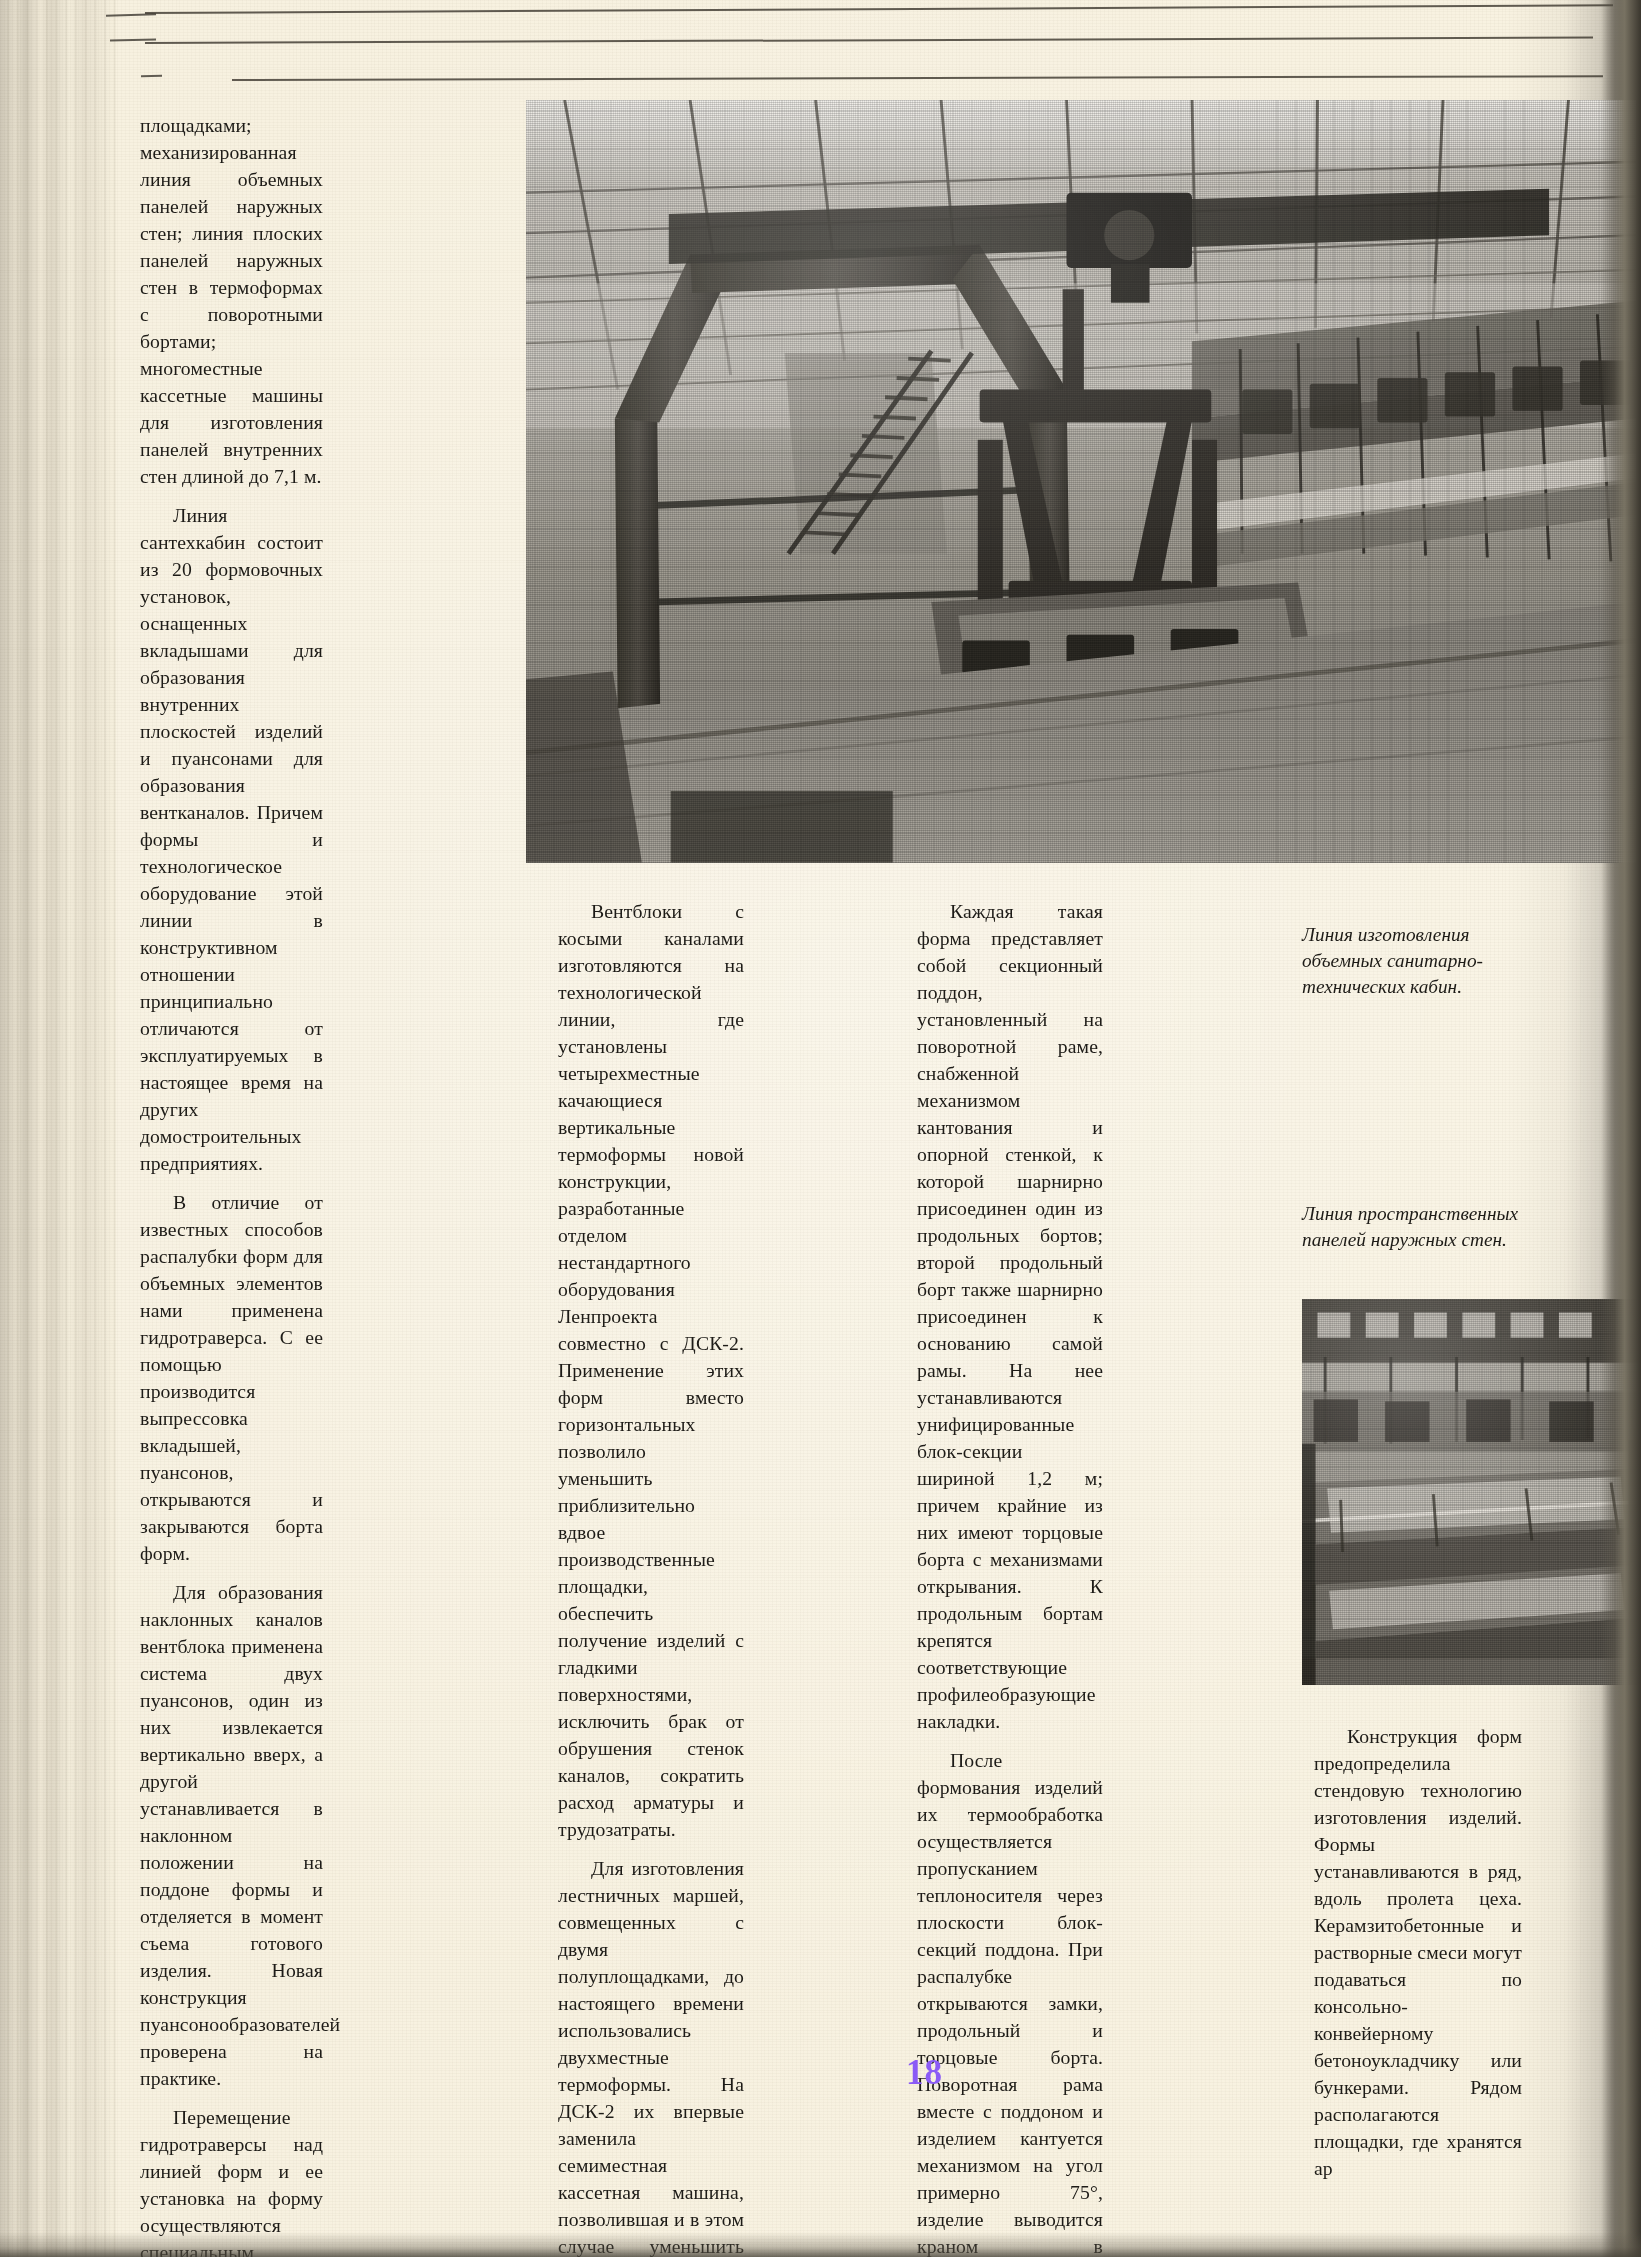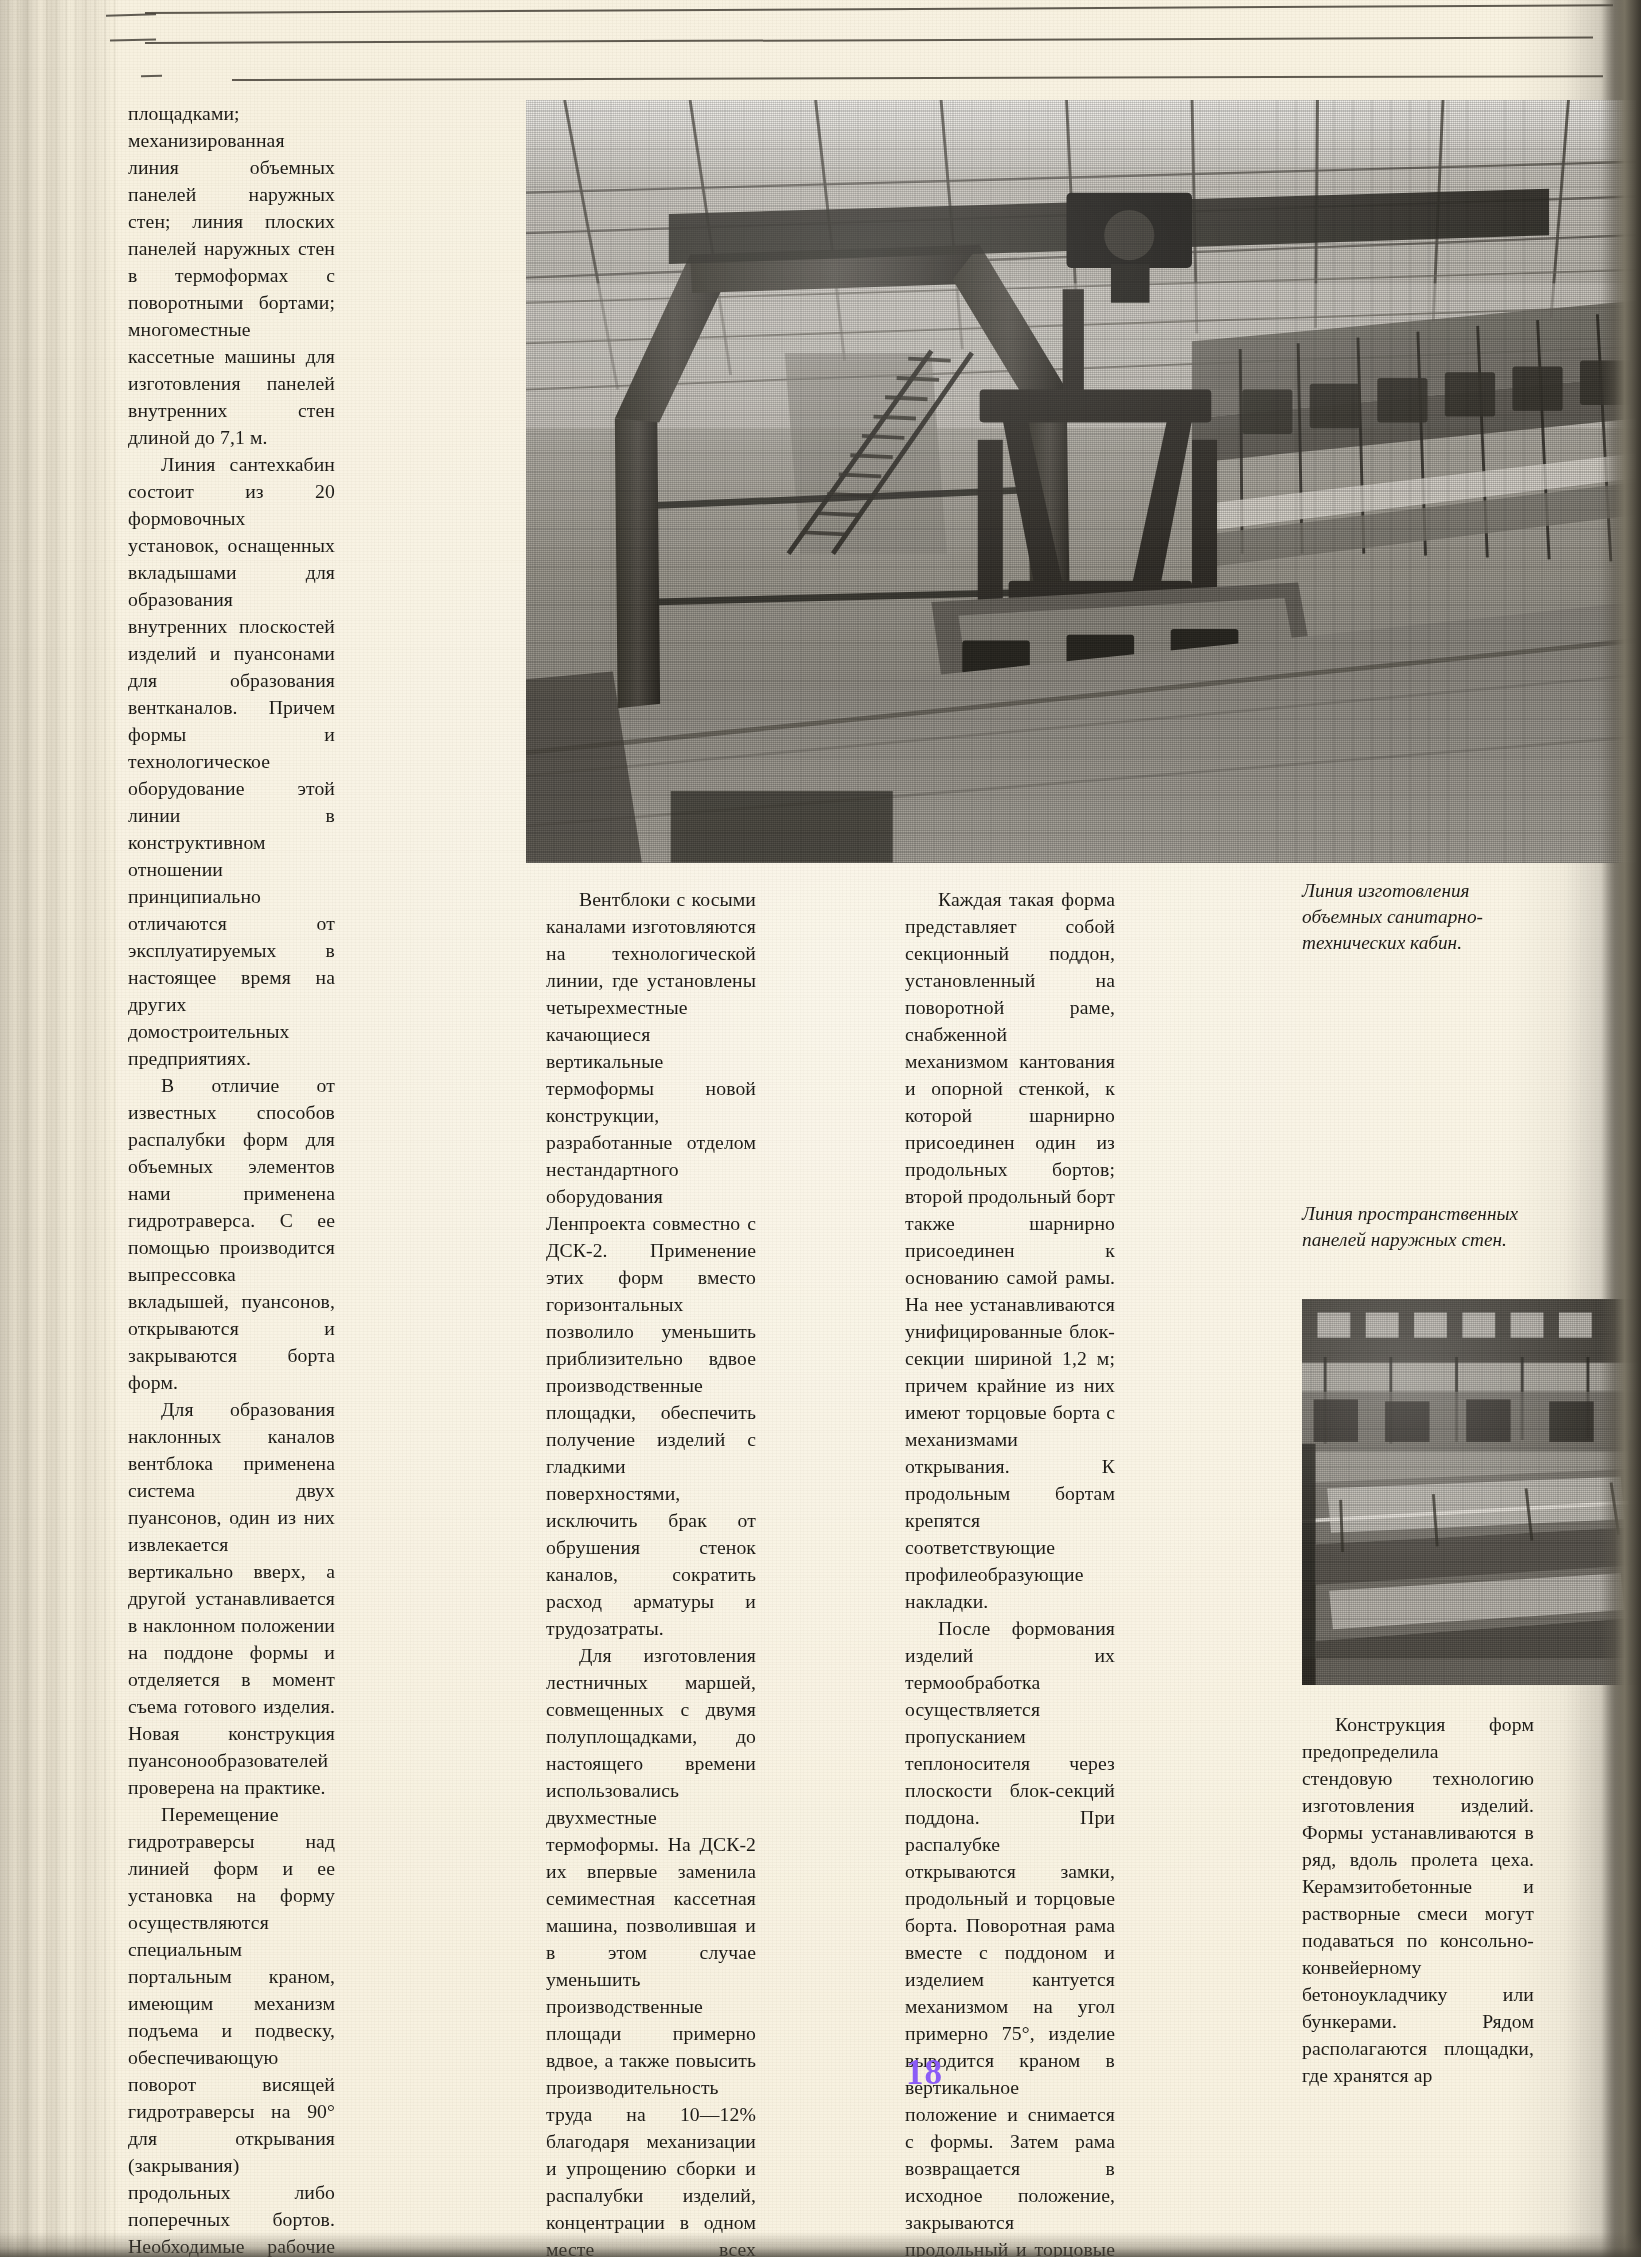--- a/index.html
+++ b/index.html
@@ -51,21 +51,21 @@
     text-align:justify;
     text-justify:inter-word;
     font-family:"Liberation Serif", serif;
     font-size:19.7px;
     line-height:27px;
     color:#1d1b17;
     letter-spacing:0.1px;
     hyphens:manual;
     -webkit-hyphens:manual;
   }
-  .col p{margin:0;text-indent:33px;}
+  .col p{margin:12px;text-indent:33px;}
   .col p.noind{text-indent:0;}
 
   .caption{
     position:absolute;
     font-family:"Liberation Serif", serif;
     font-style:italic;
     font-size:19.3px;
     line-height:26px;
     color:#1d1b17;
     text-align:left;
@@ -380,21 +380,21 @@
   <div class="col" style="left:905px;top:886px;width:210px;">
     <p>Каждая такая форма представляет собой секционный поддон, установленный на поворотной раме, снабженной механизмом кантования и опорной стенкой, к которой шарнирно присоединен один из продольных бортов; второй продольный борт также шарнирно присоединен к основанию самой рамы. На нее устанавливаются унифицированные блок-секции шириной 1,2 м; причем крайние из них имеют торцовые борта с механизмами открывания. К продольным бортам крепятся соответствующие профилеобразующие накладки.</p>
     <p>После формования изделий их термообработка осуществляется пропусканием теплоносителя через плоскости блок-секций поддона. При распалубке открываются замки, продольный и торцовые борта. Поворотная рама вместе с поддоном и изделием кантуется механизмом на угол примерно 75°, изделие выводится краном в вертикальное положение и снимается с формы. Затем рама возвращается в исходное положение, закрываются продольный и торцовые борта, и процесс формования изделий снова повторяется.</p>
 
   </div>
 
   <div class="col" style="left:1302px;top:1711px;width:232px;">
     <p>Конструкция форм предопределила стендовую технологию изготовления изделий. Формы устанавливаются в ряд, вдоль пролета цеха. Керамзитобетонные и растворные смеси могут подаваться по консольно-конвейерному бетоноукладчику или бункерами. Рядом располагаются площадки, где хранятся ар</p>
   </div>
 
-  <div class="caption" style="left:1302px;top:878px;width:241px;">Линия изготовления объемных санитарно-технических кабин.</div>
+  <div class="caption" style="left:1302px;top:922px;width:241px;">Линия изготовления объемных санитарно-технических кабин.</div>
 
   <div class="caption" style="left:1302px;top:1201px;width:241px;">Линия пространственных панелей наружных стен.</div>
 
   <div class="folio" style="left:906px;top:2053px;">18</div>
 
   <div class="scanedge"></div>
   <div class="bottomedge"></div>
 </div>
 
 

